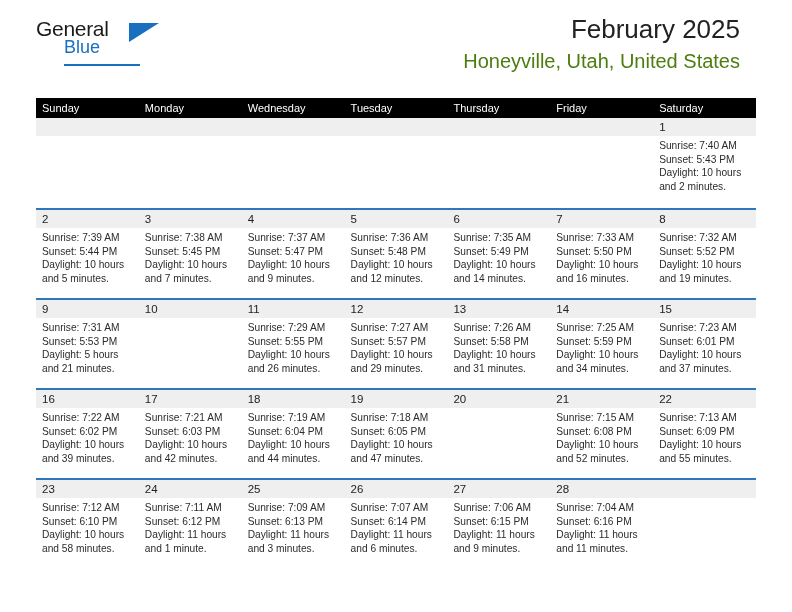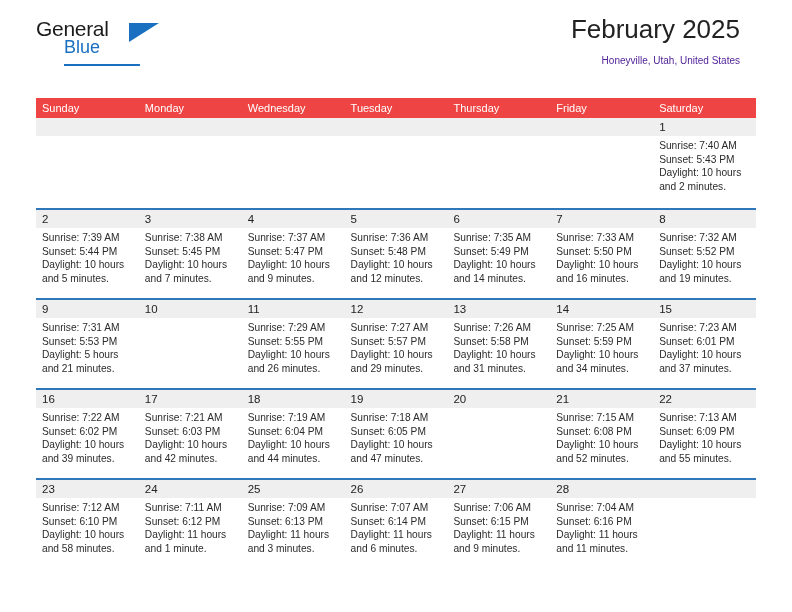--- a/index.html
+++ b/index.html
@@ -75,35 +75,35 @@
     top: 0;
     text-align: right;
   }
   .cal-title {
     font-size: 26px;
     color: #222222;
     line-height: 34px;
     white-space: nowrap;
   }
   .cal-subtitle {
-    font-size: 10px;
-    color: #4c1d95;
+    font-size: 20px;
+    color: #4d7c0f;
     line-height: 22px;
     margin-top: 4px;
     white-space: nowrap;
   }
 
   
   .calendar {
     margin: 0 36px;
     width: 720px;
   }
   .weekdays {
     display: flex;
-    background: #ef4444;
+    background: #000000;
     height: 20px;
   }
   .weekday {
     flex: 1 1 0;
     color: #ffffff;
     font-size: 11px;
     line-height: 20px;
     padding-left: 6px;
     white-space: nowrap;
   }

